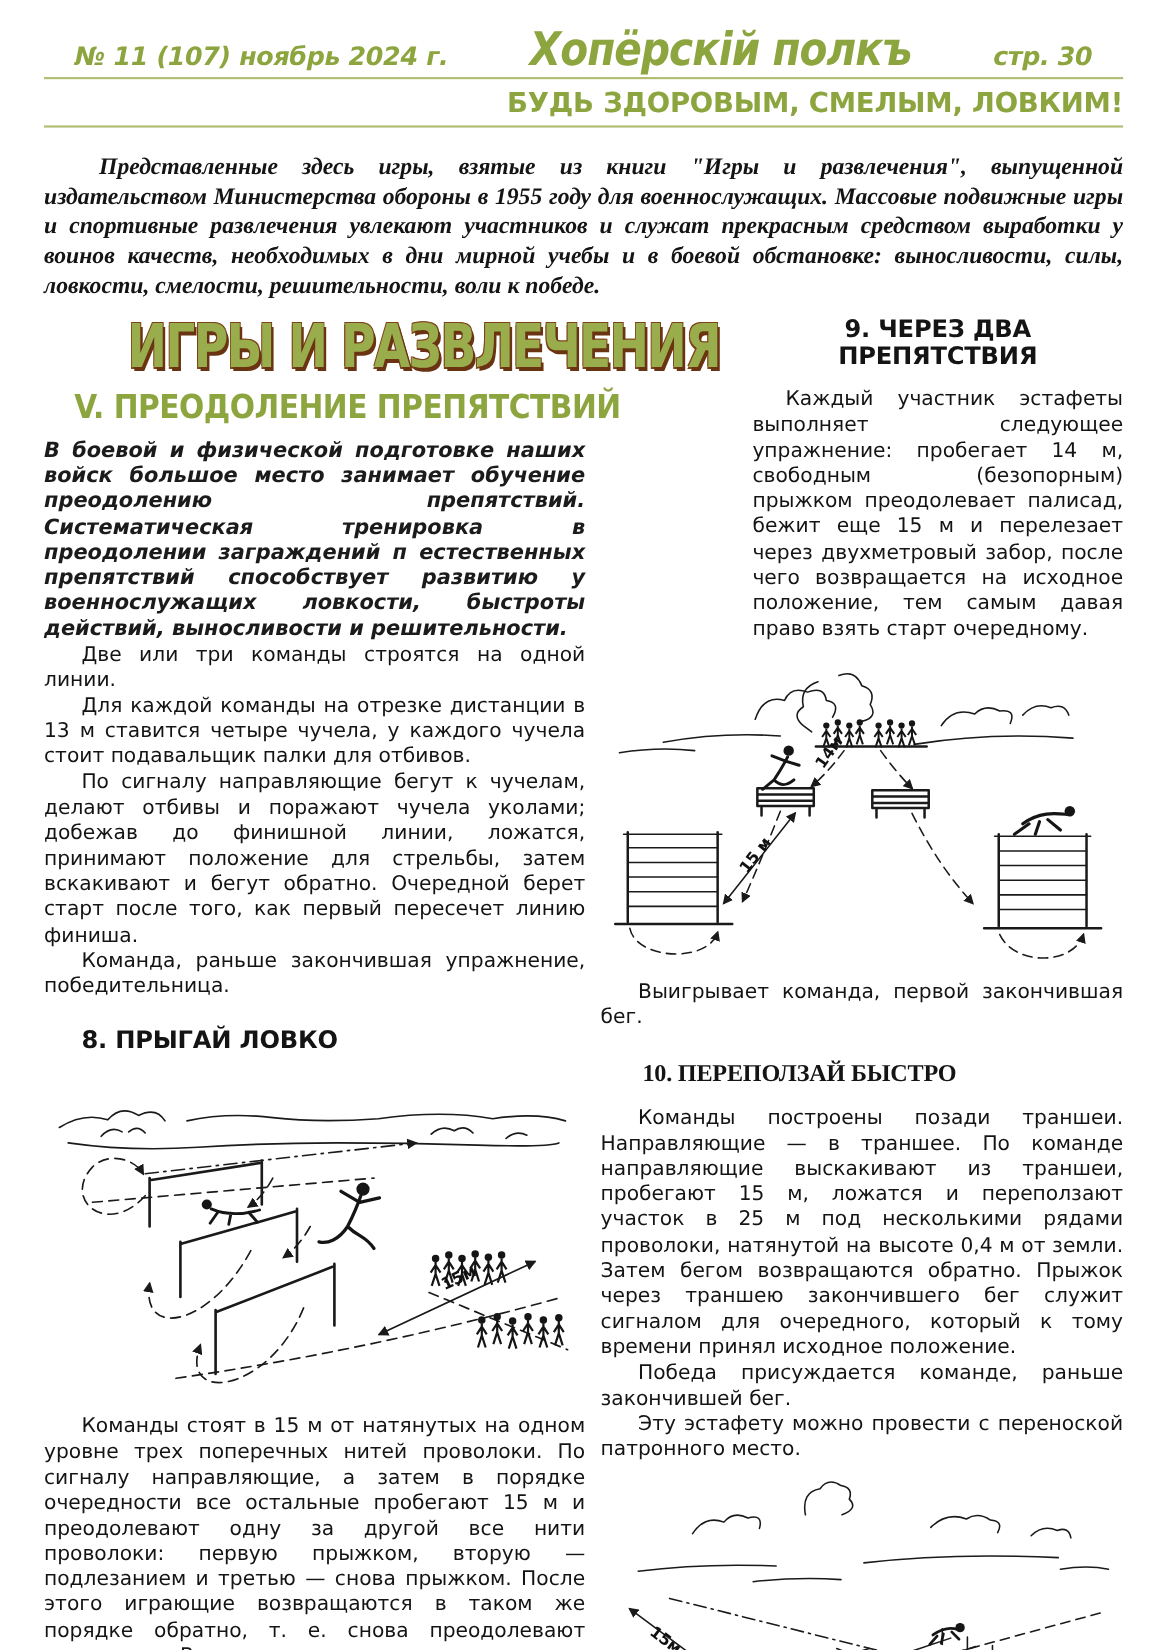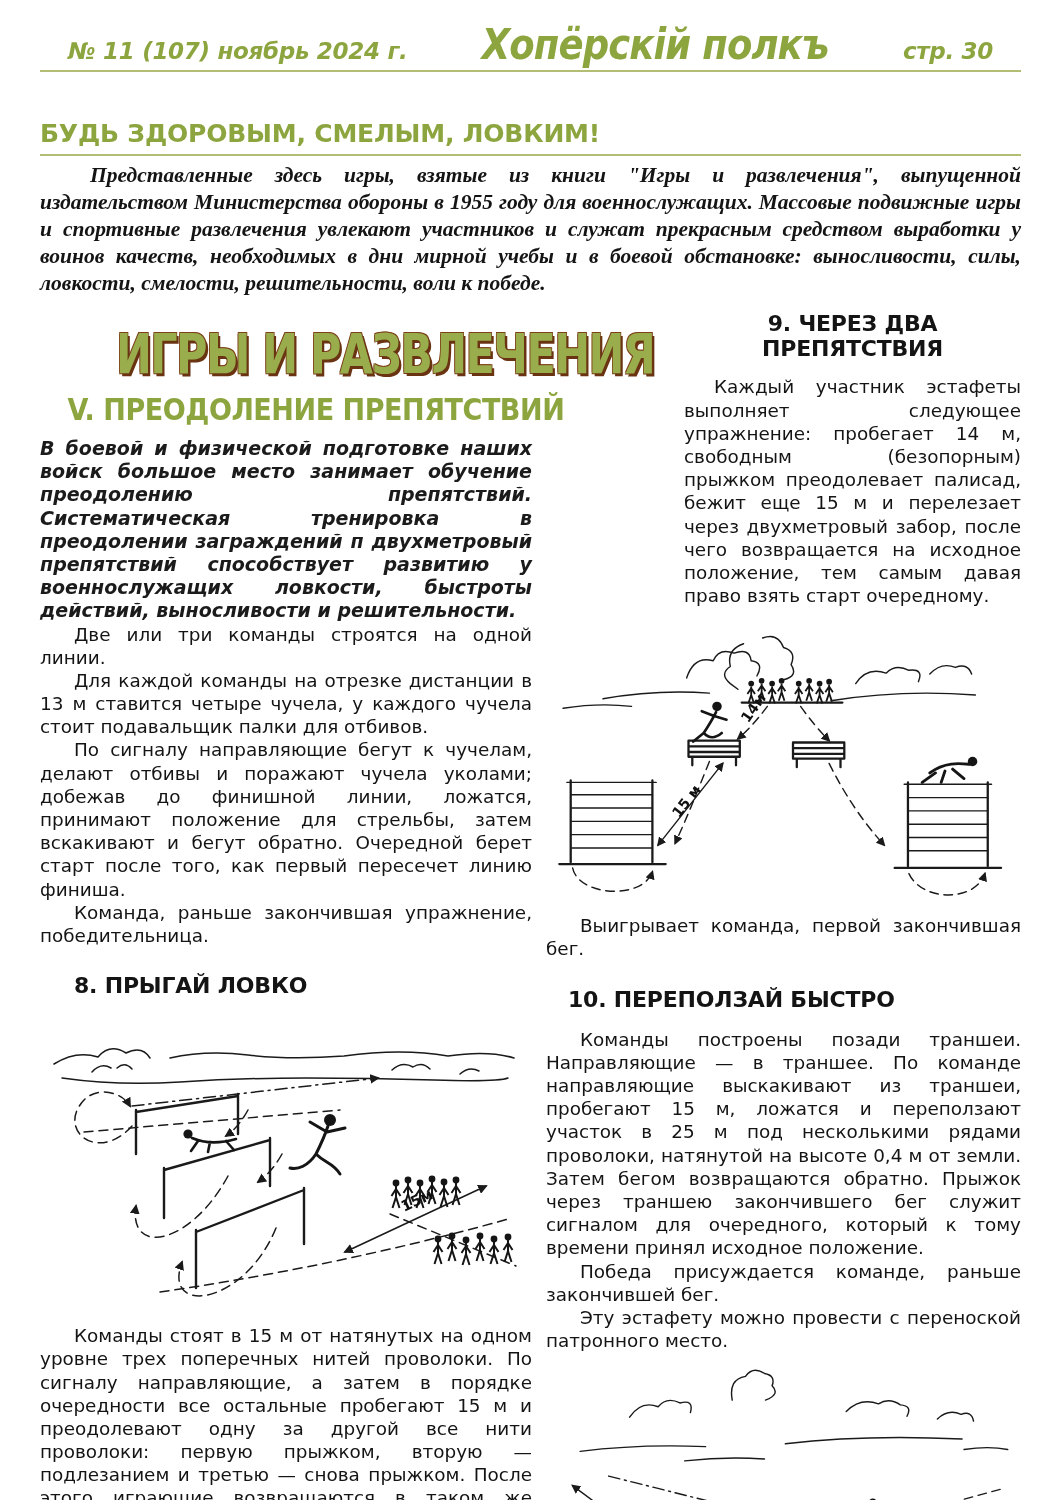--- a/index.html
+++ b/index.html
@@ -8,46 +8,46 @@
   .page{padding:14px 40px 0;}
 
   
   .hdr-row{display:flex;justify-content:space-between;align-items:baseline;
            padding:10px 28px 4px;color:#8da53f;font-weight:bold;font-style:italic;}
   .hdr-issue,.hdr-page{font-size:23px;letter-spacing:-.3px;}
   .hdr-title{font-size:42px;line-height:1;display:inline-block;transform:scaleX(.88);
              transform-origin:center;letter-spacing:-1px;}
   .rule{border:none;border-top:2px solid #b3bd74;margin:0;}
   .rule.thin{border-top-width:2px;}
-  .slogan{text-align:left;color:#8da53f;font-weight:bold;font-size:25px;
-          padding:7px 0 6px;letter-spacing:-.2px;margin-top:40px;}
+  .slogan{text-align:right;color:#8da53f;font-weight:bold;font-size:25px;
+          padding:7px 0 6px;letter-spacing:-.2px;}
 
   
   .intro{font-family:"Liberation Serif","DejaVu Serif",serif;font-weight:bold;
          font-style:italic;font-size:21.5px;line-height:1.26;text-align:justify;
-         text-indent:50px;margin:6px 0 4px;}
+         text-indent:50px;margin:22px 0 4px;}
 
   
   .cols{display:flex;gap:14px;margin-top:10px;}
   .col-left{width:492px;flex:none;}
   .col-right{width:475px;flex:none;}
 
-  .big-title{text-align:right;margin:19px 0 0;white-space:nowrap;}
+  .big-title{text-align:right;margin:4px 0 0;white-space:nowrap;}
   .big-title span{display:inline-block;font-weight:bold;font-size:55px;line-height:1.05;
       color:#9aad4d;transform:scaleX(.78);transform-origin:center;letter-spacing:-2px;
       text-shadow:3px 3px 0 #6a3412,-1px -1px 0 #7d4218,1px -1px 0 #7d4218,-1px 1px 0 #7d4218;}
   .subtitle{text-align:center;margin:8px 0 10px;white-space:nowrap;}
   .subtitle span{display:inline-block;font-weight:bold;font-size:30px;color:#8da53f;
       transform:scaleX(.9);transform-origin:center;letter-spacing:-.5px;}
   .lead{font-weight:bold;font-style:italic;font-size:19px;line-height:1.22;
         text-align:justify;color:#1b1b1b;margin:0;}
 
   .game-title{font-weight:bold;font-size:22px;margin:26px 0 16px 34px;letter-spacing:-.2px;}
   .game-title.center{text-align:center;margin:4px 0 14px 0;}
-  .game-title.g10{margin-left:22px;}
+  .game-title.g10{margin-left:38px;font-family:Liberation Serif, serif;}
   .para{font-size:18.4px;line-height:1.26;text-align:justify;text-indent:34px;margin:0;}
 
   figure{margin:12px 0 10px;padding:0;}
   figure svg{display:block;width:100%;height:auto;}
   .sk{fill:none;stroke:#1a1a1a;stroke-width:1.5;stroke-linecap:round;stroke-linejoin:round;}
   .skb{stroke-width:2.4;}
   .dash{stroke-dasharray:9 6;}
   .dashdot{stroke-dasharray:12 5 2 5;}
   .lbl{font-family:"DejaVu Sans",sans-serif;font-weight:bold;font-size:15px;fill:#111;}
 
@@ -72,21 +72,21 @@
 
   <div class="cols">
 
     <div class="col-left">
       <div class="big-title">
         <span>ИГРЫ И РАЗВЛЕЧЕНИЯ</span>
       </div>
       <div class="subtitle">
         <span>V. ПРЕОДОЛЕНИЕ ПРЕПЯТСТВИЙ</span>
       </div>
-      <p class="lead">В боевой и физической подготовке наших войск большое место занимает обучение преодолению препятствий. Систематическая тренировка в преодолении заграждений п двухметровый препятствий способствует развитию у военнослужащих ловкости, быстроты действий, выносливости и решительности.</p>
+      <p class="lead">В боевой и физической подготовке наших войск большое место занимает обучение преодолению препятствий. Систематическая тренировка в преодолении заграждений п естественных препятствий способствует развитию у военнослужащих ловкости, быстроты действий, выносливости и решительности.</p>
 
       <p class="para">Две или три команды строятся на одной линии.</p>
       <p class="para">Для каждой команды на отрезке дистанции в 13 м ставится четыре чучела, у каждого чучела стоит подавальщик палки для отбивов.</p>
       <p class="para">По сигналу направляющие бегут к чучелам, делают отбивы и поражают чучела уколами; добежав до финишной линии, ложатся, принимают положение для стрельбы, затем вскакивают и бегут обратно. Очередной берет старт после того, как первый пересечет линию финиша.</p>
       <p class="para">Команда, раньше закончившая упражнение, победительница.</p>
 
       <div class="game-title">8. ПРЫГАЙ ЛОВКО</div>
 
       <figure>
         <svg viewBox="0 0 492 300" xmlns="http://www.w3.org/2000/svg">

